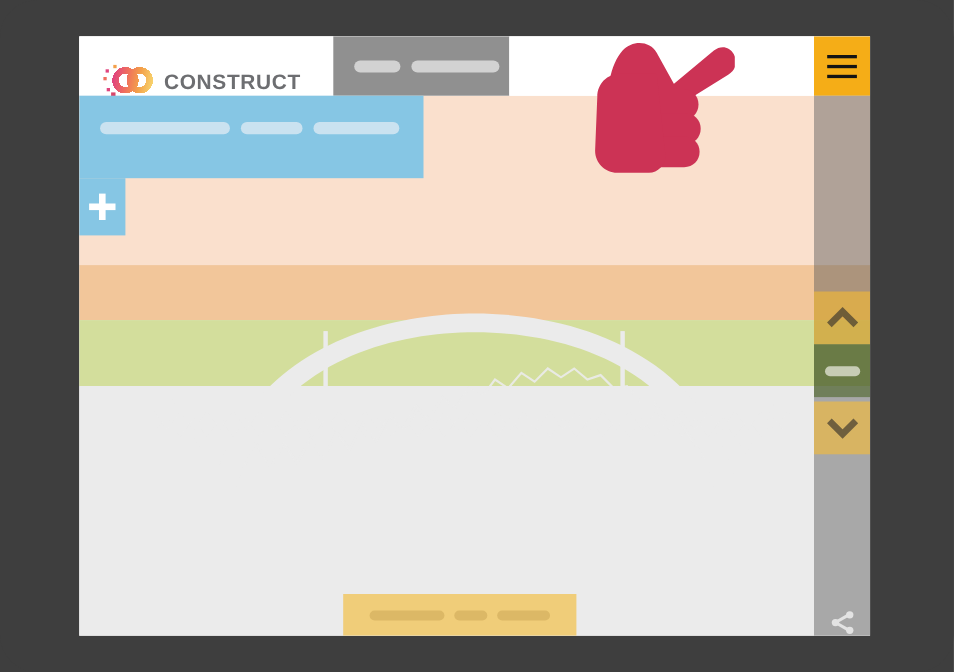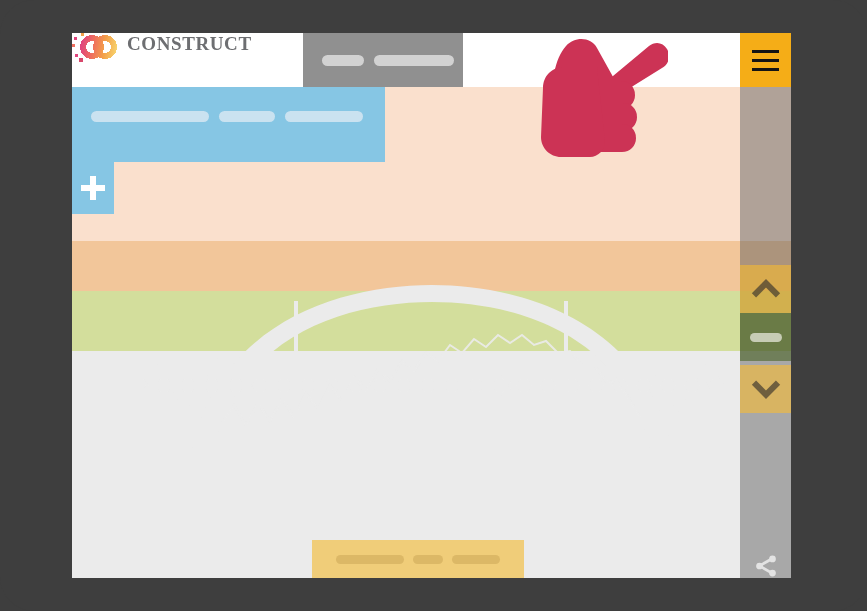--- a/index.html
+++ b/index.html
@@ -34,23 +34,23 @@
     position: absolute;
     left: 0; top: 0;
     width: 719px; height: 54px;
     background: #ffffff;
     display: flex;
     align-items: stretch;
   }
   #brand {
     width: 231px;
     display: flex;
-    align-items: flex-start;
+    align-items: flex-end;
+    padding-left: 22px;
     background: #ffffff;
-    font-family: Liberation Serif, serif;
   }
   .logo-mark {
     width: 48px; height: 28px;
     position: relative;
     flex: none;
     margin-right: 7px;
   }
   .logo-mark .grad {
     position: absolute;
     left: 2px; top: 0;

